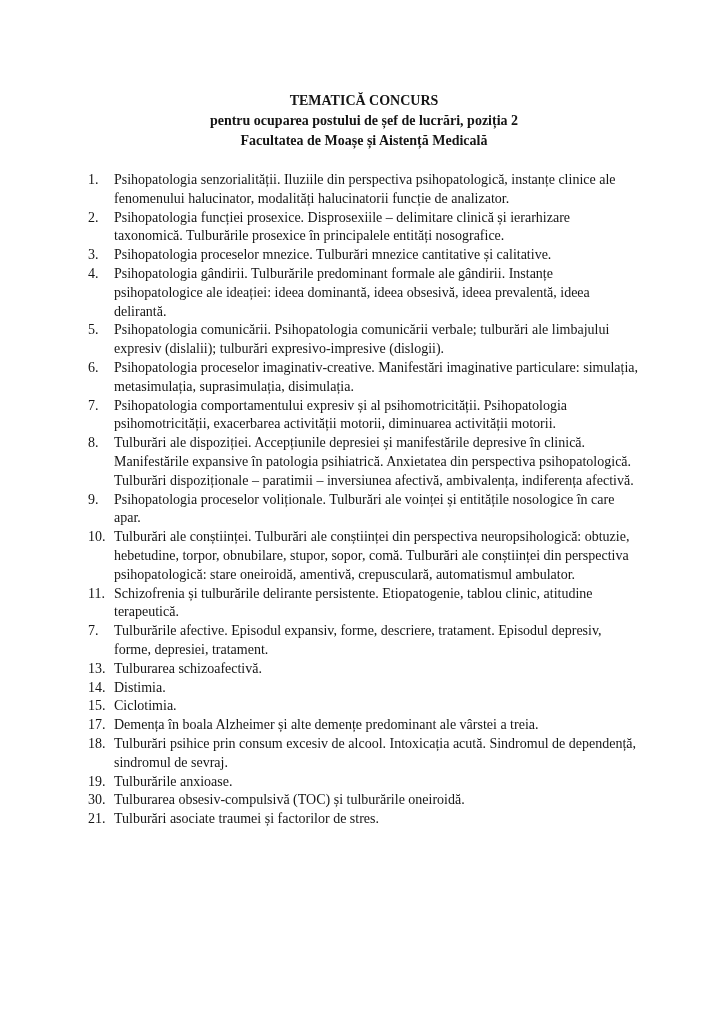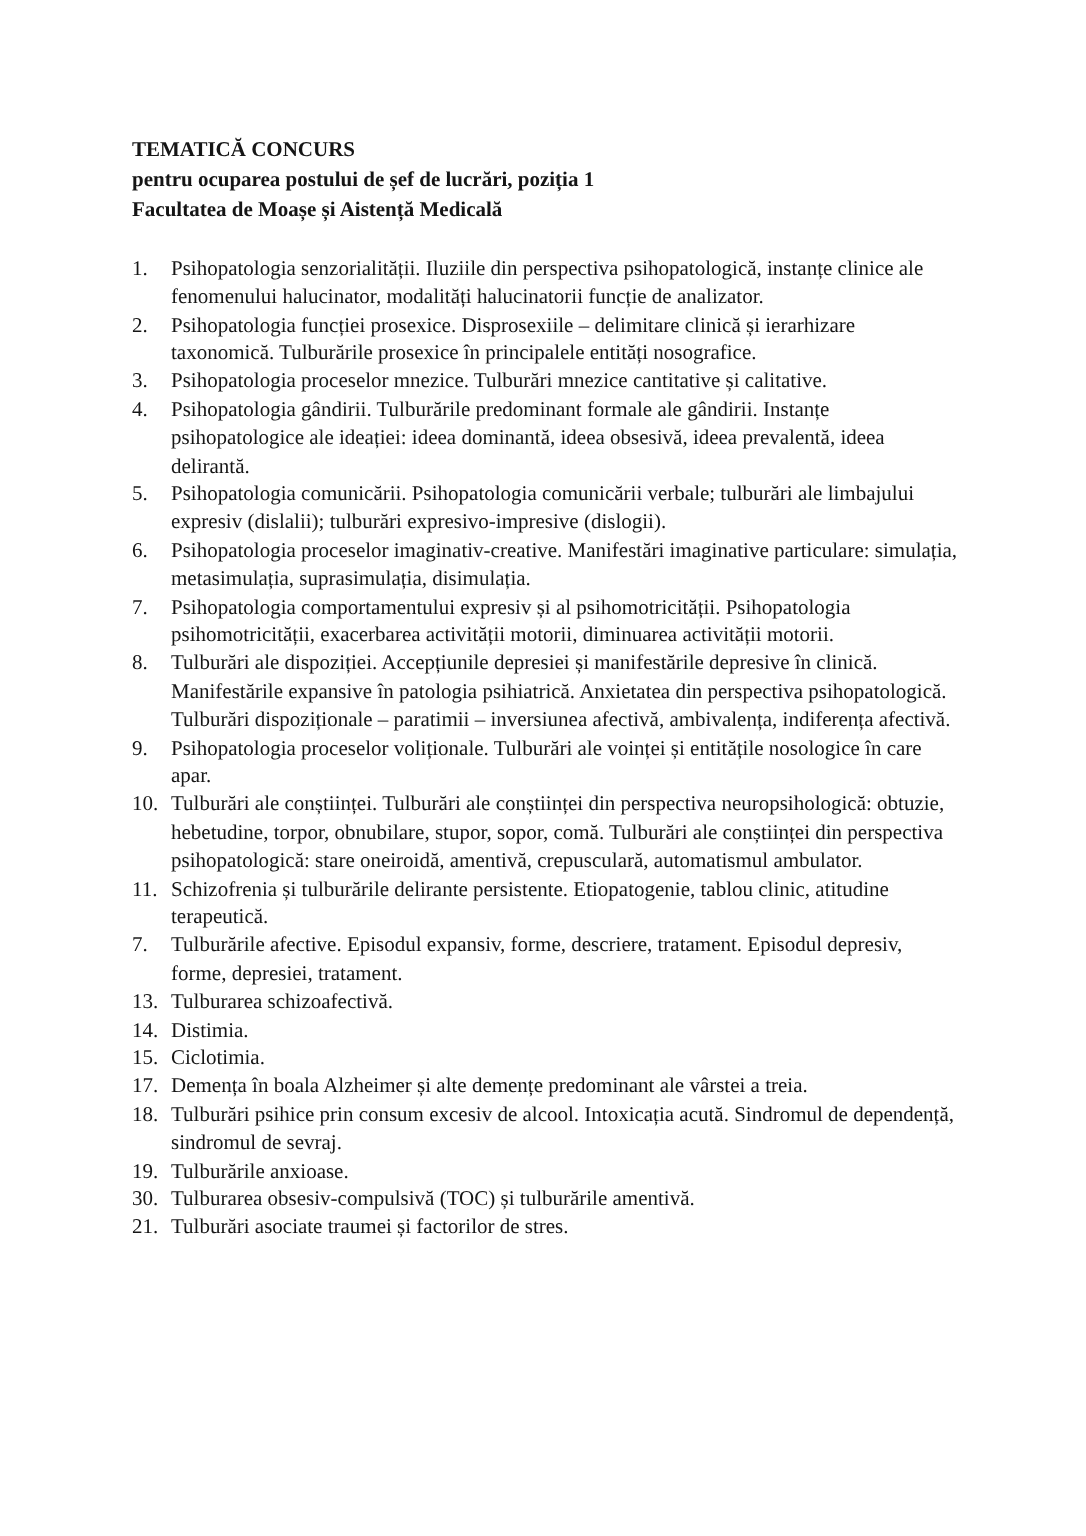--- a/index.html
+++ b/index.html
@@ -10,21 +10,21 @@
     color: #151515;
   }
   .page {
     width: 724px;
     height: 1024px;
     background: #ffffff;
     padding: 91px 84px 0 88px;
     overflow: hidden;
   }
   .doc-header {
-    text-align: left;
+    text-align: center;
     font-weight: 700;
     font-size: 14px;
     line-height: 20px;
   }
   .doc-header .header-line { white-space: normal; }
   .topic-list {
     margin-top: 20px;
     font-size: 14px;
     line-height: 18.8px;
   }
@@ -40,21 +40,21 @@
     flex: 1;
     font-family: Liberation Serif, serif;
   }
 </style>
 </head>
 <body>
 
 <div class="page">
   <div class="doc-header">
     <div class="header-line">TEMATICĂ CONCURS</div>
-    <div class="header-line">pentru ocuparea postului de șef de lucrări, poziția 1</div>
+    <div class="header-line">pentru ocuparea postului de șef de lucrări, poziția 2</div>
     <div class="header-line">Facultatea de Moașe și Aistență Medicală</div>
   </div>
   <div class="topic-list">
       <div class="topic-item">
         <div class="topic-num">1.</div>
         <div class="topic-text">Psihopatologia senzorialității. Iluziile din perspectiva psihopatologică, instanțe clinice ale fenomenului halucinator, modalități halucinatorii funcție de analizator.</div>
       </div>
       <div class="topic-item">
         <div class="topic-num">2.</div>
         <div class="topic-text">Psihopatologia funcției prosexice. Disprosexiile – delimitare clinică și ierarhizare taxonomică. Tulburările prosexice în principalele entități nosografice.</div>
@@ -118,20 +118,20 @@
       <div class="topic-item">
         <div class="topic-num">18.</div>
         <div class="topic-text">Tulburări psihice prin consum excesiv de alcool. Intoxicația acută. Sindromul de dependență, sindromul de sevraj.</div>
       </div>
       <div class="topic-item">
         <div class="topic-num">19.</div>
         <div class="topic-text">Tulburările anxioase.</div>
       </div>
       <div class="topic-item">
         <div class="topic-num">30.</div>
-        <div class="topic-text">Tulburarea obsesiv-compulsivă (TOC) și tulburările amentivă.</div>
+        <div class="topic-text">Tulburarea obsesiv-compulsivă (TOC) și tulburările oneiroidă.</div>
       </div>
       <div class="topic-item">
         <div class="topic-num">21.</div>
         <div class="topic-text">Tulburări asociate traumei și factorilor de stres.</div>
       </div>
     </div>
 </div>
 
 </body></html>

